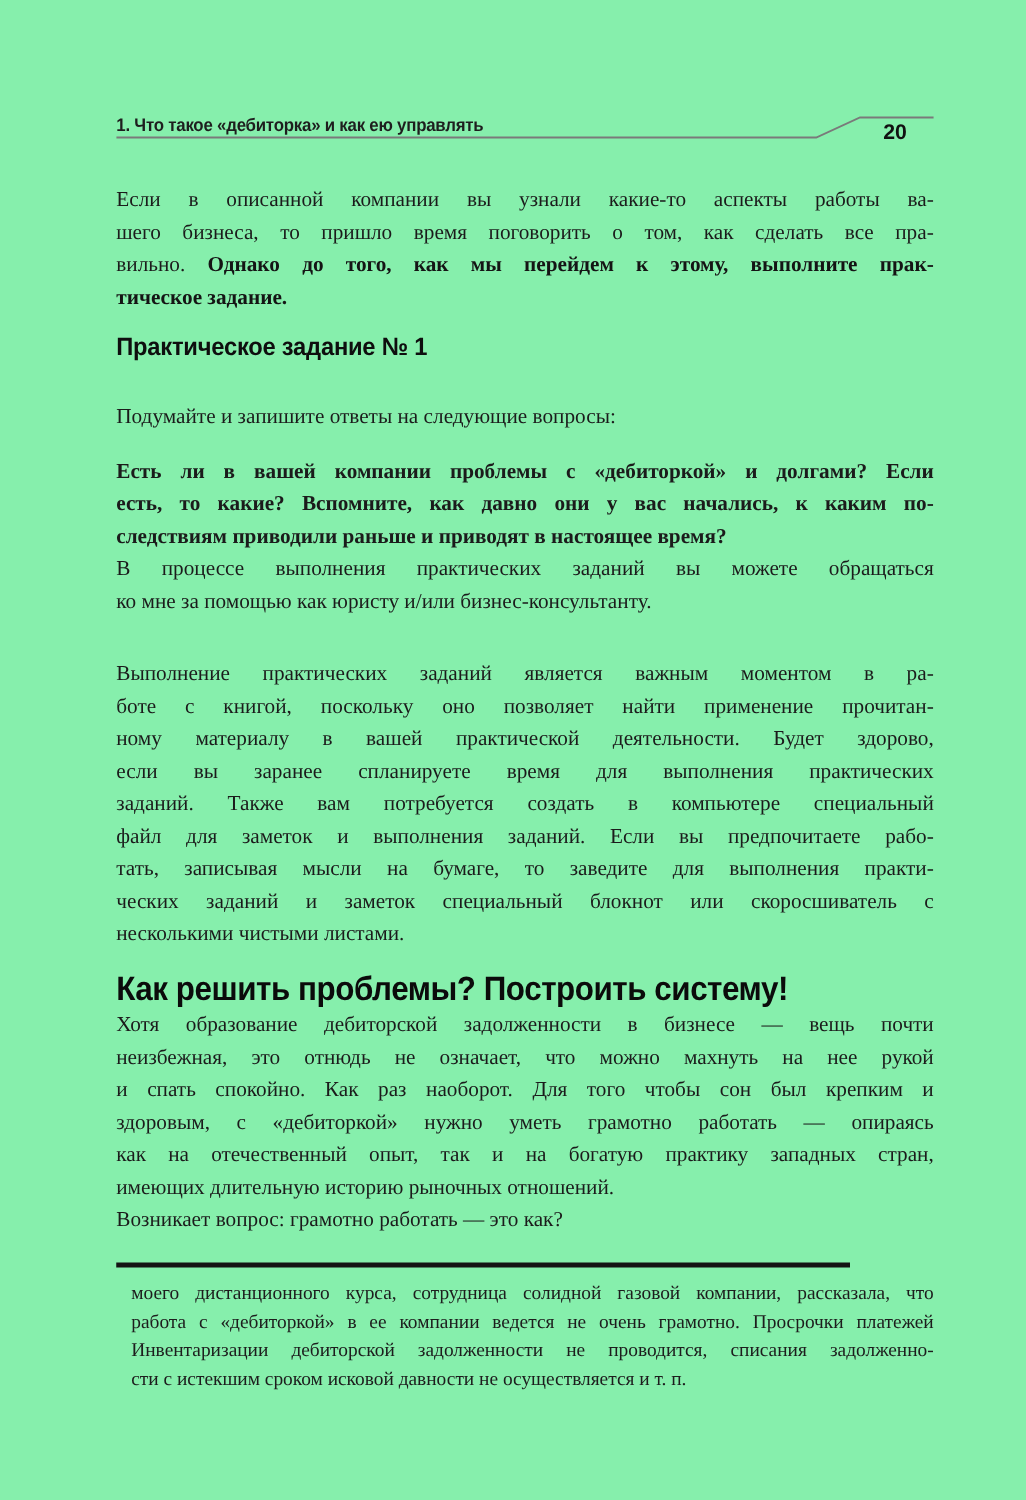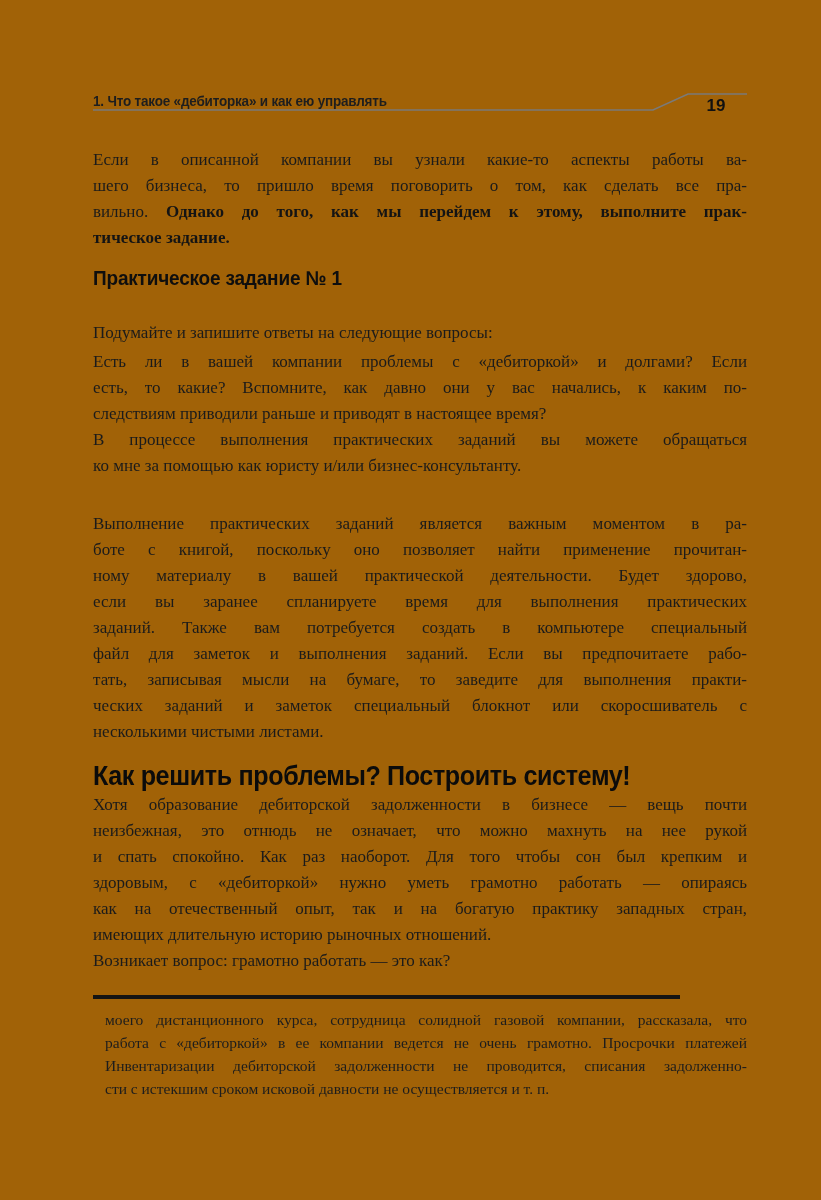--- a/index.html
+++ b/index.html
@@ -1,20 +1,20 @@
 <!DOCTYPE html>
 <html lang="ru"><head>
 <meta charset="utf-8">
 <style>
   html, body { margin: 0; padding: 0; background: #ffffff; }
   .page {
     position: relative;
     width: 821px;
     height: 1200px;
-    background: #a16207;
+    background: #86efac;
     overflow: hidden;
     font-family: "Liberation Serif", serif;
     color: #1b1b1b;
   }
   .content {
     position: absolute;
     left: 93px;
     top: 0;
     width: 654px;
   }
@@ -67,21 +67,21 @@
     letter-spacing: -0.4px;
     white-space: nowrap;
     transform: scaleX(0.93);
     transform-origin: left center;
     color: #0b0b0b;
   }
   
   [data-name="intro-paragraph"]    { margin-top: 147px; }
   [data-name="task-heading"]       { margin-top: 15px; }
   [data-name="task-intro"]         { margin-top: 30px; }
-  [data-name="task-questions"]     { margin-top: 3px; }
+  [data-name="task-questions"]     { margin-top: 18px; font-weight: bold; }
   [data-name="practice-note"]      { margin-top: 32px; }
   [data-name="consult-note"]       { margin-top: 0px; }
   [data-name="main-heading"]       { margin-top: 16px; }
   [data-name="system-paragraph"]   { }
   [data-name="question-paragraph"] { margin-top: 0px; }
   
   .footnote-rule {
     margin-top: 21px;
     width: 587px;
     height: 4px;
@@ -101,21 +101,21 @@
 
 <div class="page" data-name="book-page">
   <div class="content" data-name="page-content">
 
     <span class="running-title" data-name="running-header-title">1. Что такое «дебиторка» и как ею управлять</span>
 
     <svg class="header-rule-svg" width="654" height="120" data-name="header-rule" aria-hidden="true">
       <polyline points="0,110 560,110 595,94 654,94" fill="none" stroke="#7a7a7a" stroke-width="1.5"></polyline>
     </svg>
 
-    <span class="page-number" data-name="page-number">19</span>
+    <span class="page-number" data-name="page-number">20</span>
 
     <div id="blocks" data-name="page-body">
         <div data-name="intro-paragraph" class="para">
           <div class="jline" data-name="text-line">Если в описанной компании вы узнали какие-то аспекты работы ва-</div>
           <div class="jline" data-name="text-line">шего бизнеса, то пришло время поговорить о том, как сделать все пра-</div>
           <div class="jline" data-name="text-line">вильно. <b>Однако до того, как мы перейдем к этому, выполните прак-</b></div>
           <div class="jline last" data-name="text-line"><b>тическое задание.</b></div>
         </div>
         <div data-name="task-heading" class="h-task">Практическое задание № 1</div>
         <div data-name="task-intro" class="para">

